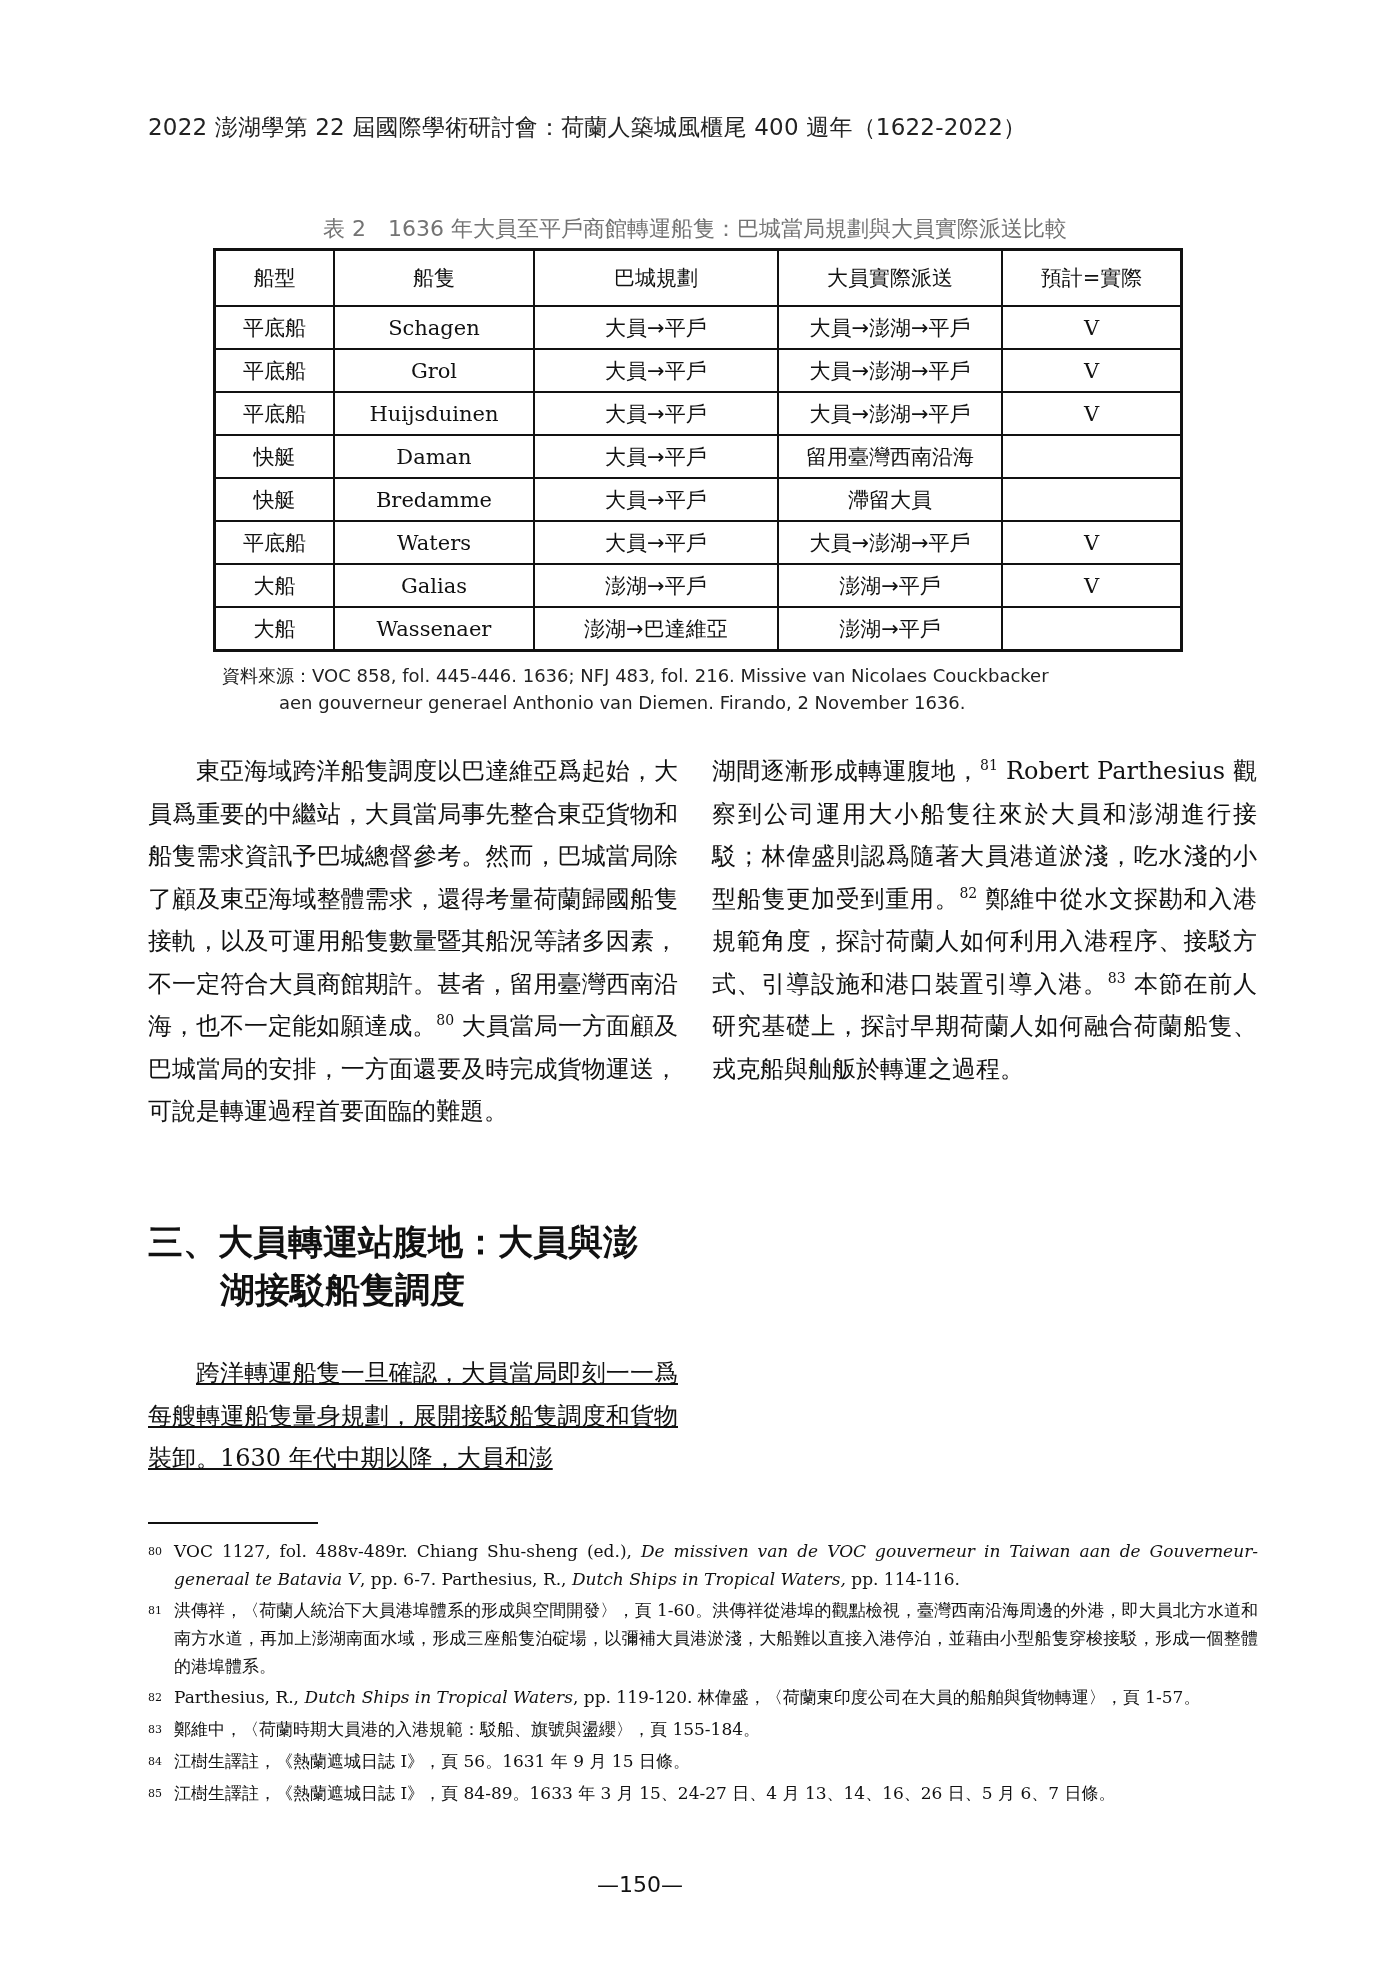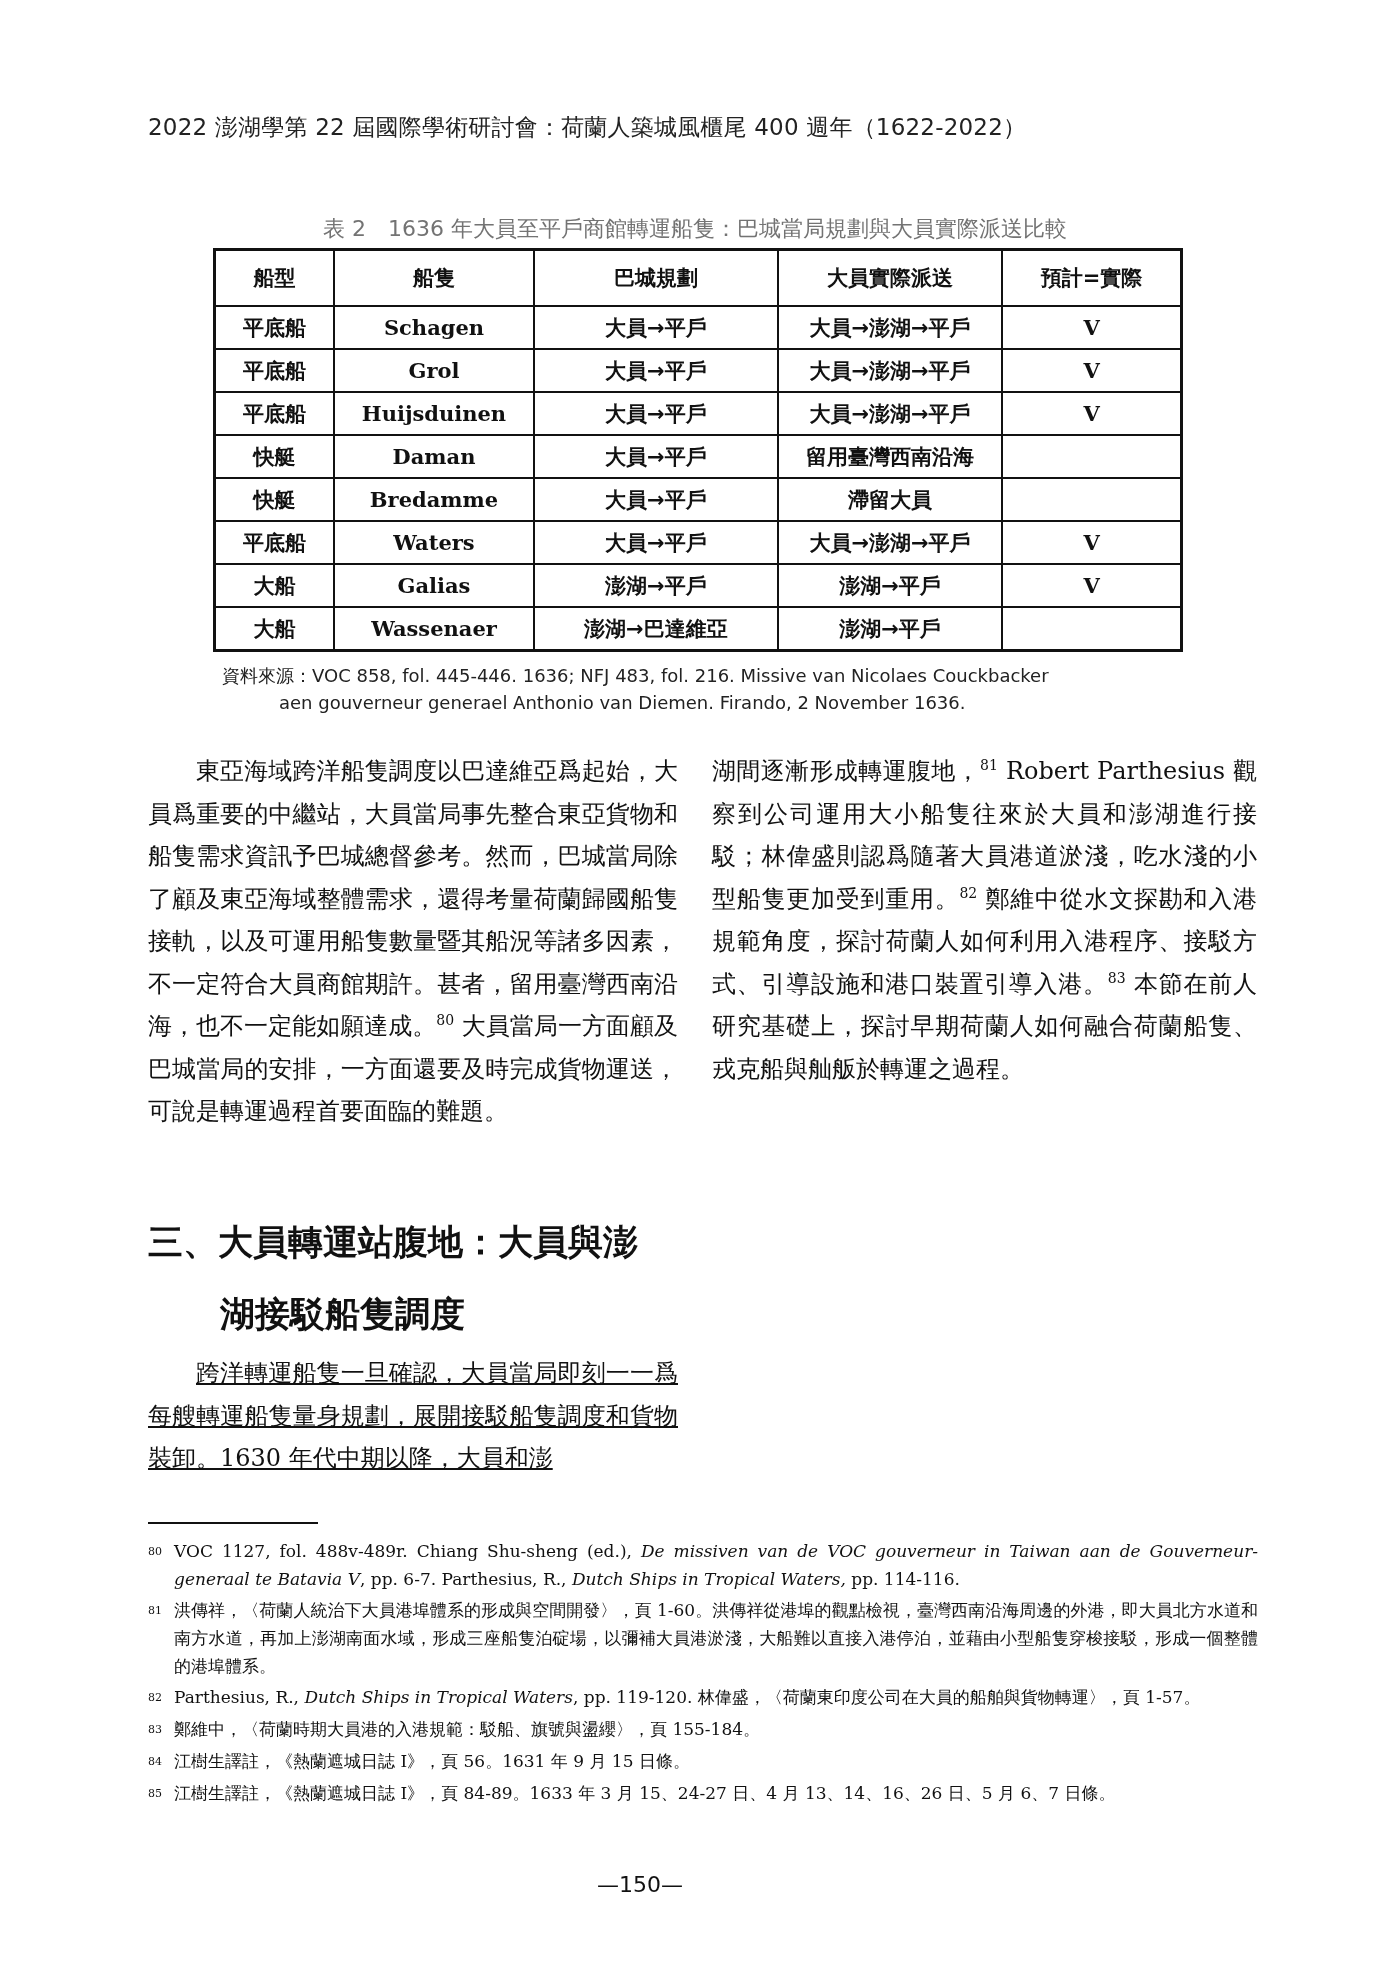--- a/index.html
+++ b/index.html
@@ -1,34 +1,34 @@
 <!DOCTYPE html>
 <html><head>
 <meta charset="utf-8">
 <style>
   html, body { margin:0; padding:0; background:#ffffff; }
   body { width:1400px; height:1980px; position:relative; overflow:hidden; color:#111; font-family:"DejaVu Serif", serif; }
   .running-header { position:absolute; left:148px; top:112px; font-family:"DejaVu Sans", sans-serif; font-size:23px; color:#222; letter-spacing:0.2px; }
   .table-caption { position:absolute; left:215px; top:214px; width:960px; text-align:center; font-family:"DejaVu Sans", sans-serif; font-size:22px; color:#737373; }
   table.ships { position:absolute; left:213px; top:248px; width:970px; border-collapse:collapse; font-size:21px; }
-  table.ships th, table.ships td { border:2px solid #111; height:41px; text-align:center; font-weight:bold; padding:0; }
+  table.ships th, table.ships td { border:2px solid #111; height:41px; text-align:center; font-weight:normal; padding:0; }
   table.ships th { height:54px; font-family:"DejaVu Sans", sans-serif; font-size:21px; }
   table.ships td.cjk { font-family:"DejaVu Sans", sans-serif; }
   table.ships td.latin { font-family:"DejaVu Serif", serif; }
   table.ships { border:3px solid #111; }
   .source { position:absolute; left:222px; top:662px; width:960px; font-family:"DejaVu Sans", sans-serif; font-size:18px; color:#222; line-height:27px; }
   .source .line2 { padding-left:57px; display:block; }
   .col { position:absolute; font-size:24px; line-height:42.5px; text-align:justify; }
   .col-left { left:148px; top:750px; width:530px; }
   .col-right { left:712px; top:750px; width:545px; }
   .col p { margin:0; }
   .indent { text-indent:2em; }
   sup { font-size:14px; vertical-align:super; line-height:0; }
   .section-heading { position:absolute; left:148px; top:1218px; width:540px; font-size:35px; line-height:48px; font-family:"DejaVu Serif", serif; font-weight:bold; }
-  .section-heading .l2 { display:block; padding-left:72px;margin-top:24px; }
+  .section-heading .l2 { display:block; padding-left:72px; }
   .col-left-2 { position:absolute; left:148px; top:1352px; width:530px; font-size:24px; line-height:42.5px; text-align:justify;text-decoration:underline; }
   .fn-rule { position:absolute; left:148px; top:1522px; width:170px; height:2px; background:#111; }
   .footnotes { position:absolute; left:148px; top:1537px; width:1110px; font-family:"DejaVu Serif", serif; font-size:17px; line-height:28px; color:#111; }
   .fn { display:flex; margin-bottom:3px; }
   .fn .num { width:26px; flex:none; font-size:11px; vertical-align:top; padding-top:1px; }
   .fn .txt { flex:1; text-align:justify; }
   .page-number { position:absolute; left:0; width:1280px; top:1872px; text-align:center; font-family:"DejaVu Sans", sans-serif; font-size:22px; }
 </style>
 </head>
 <body>

